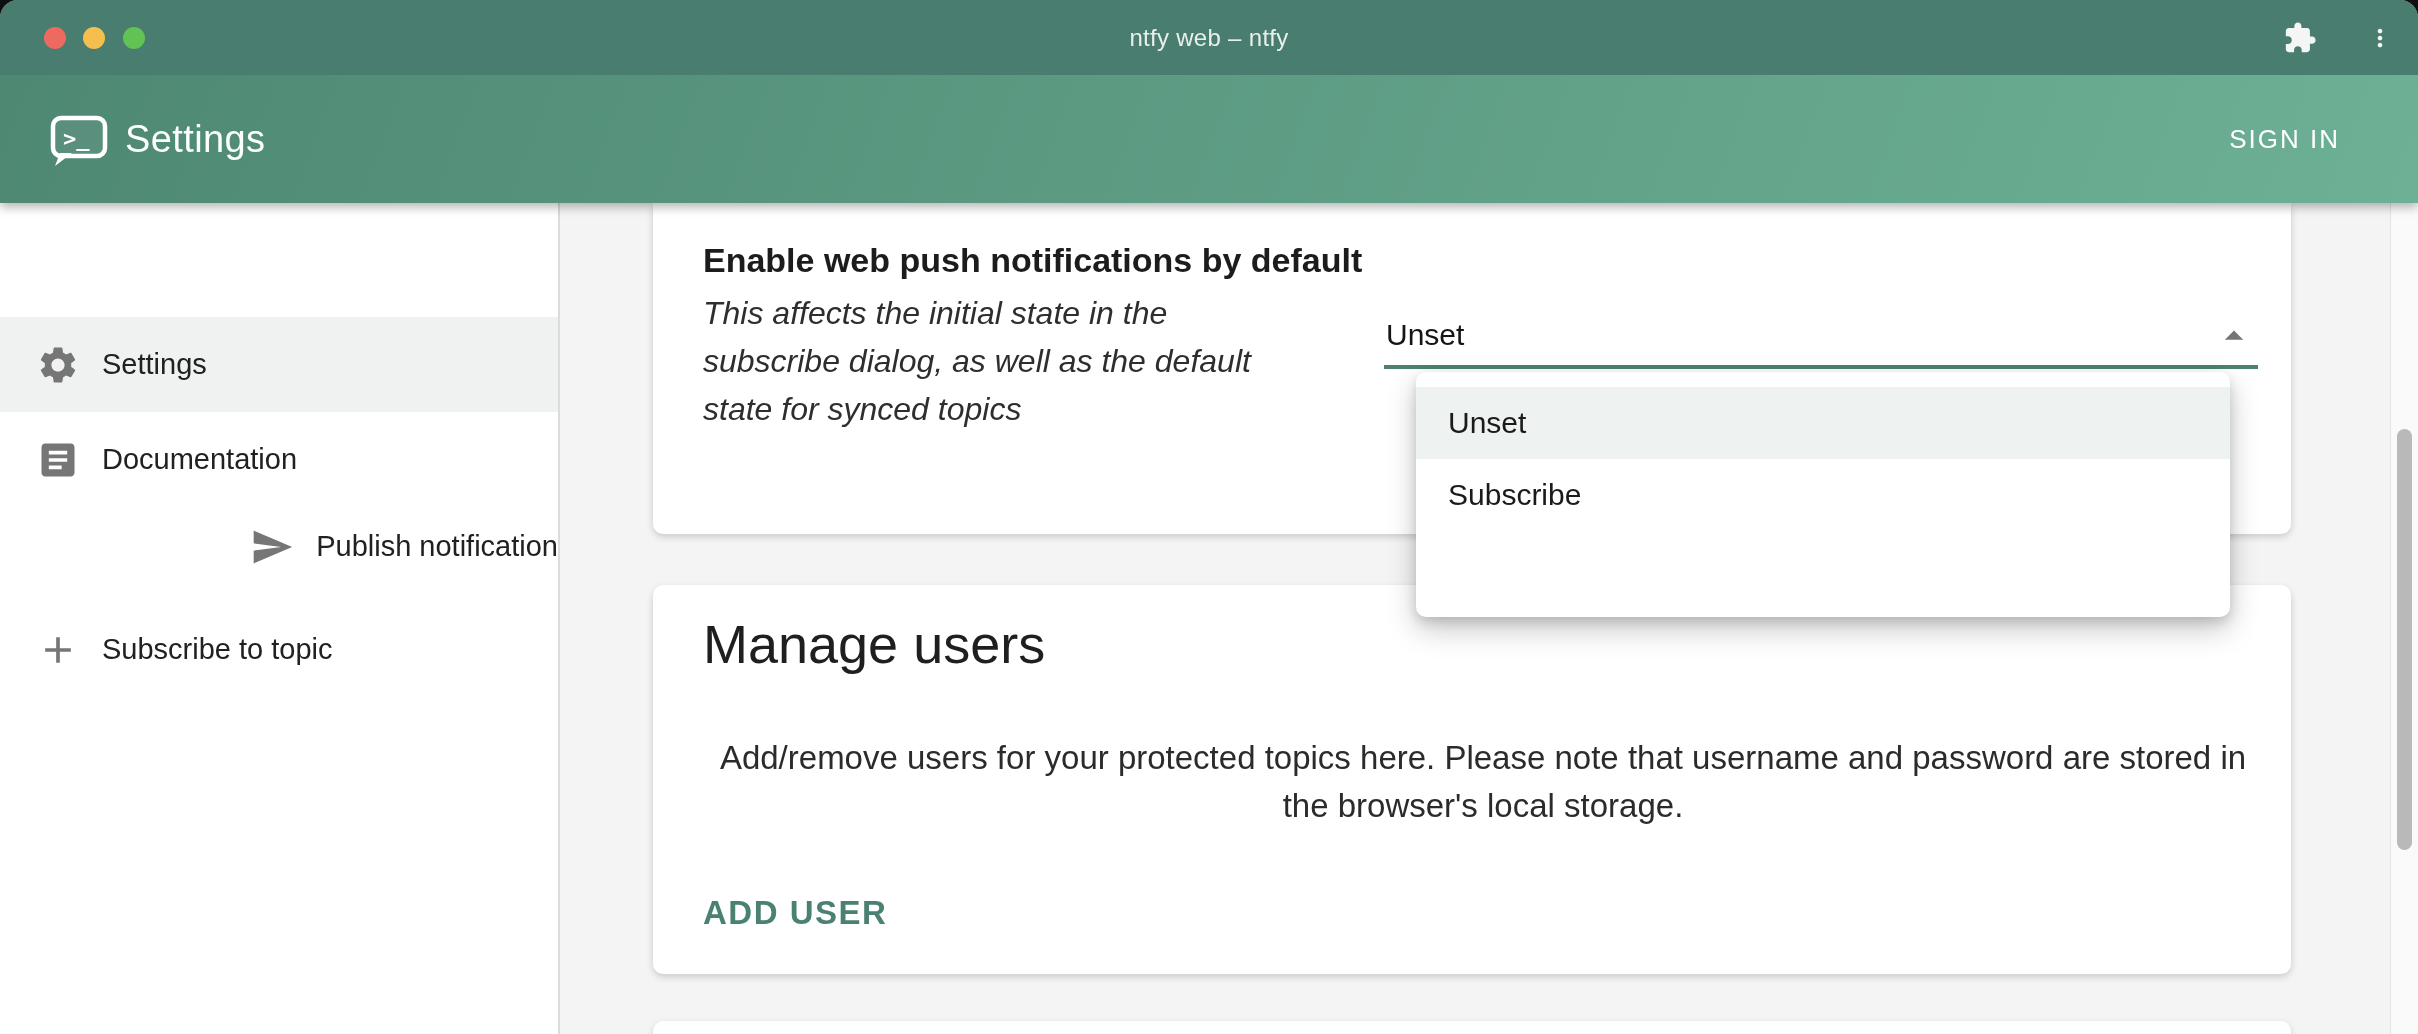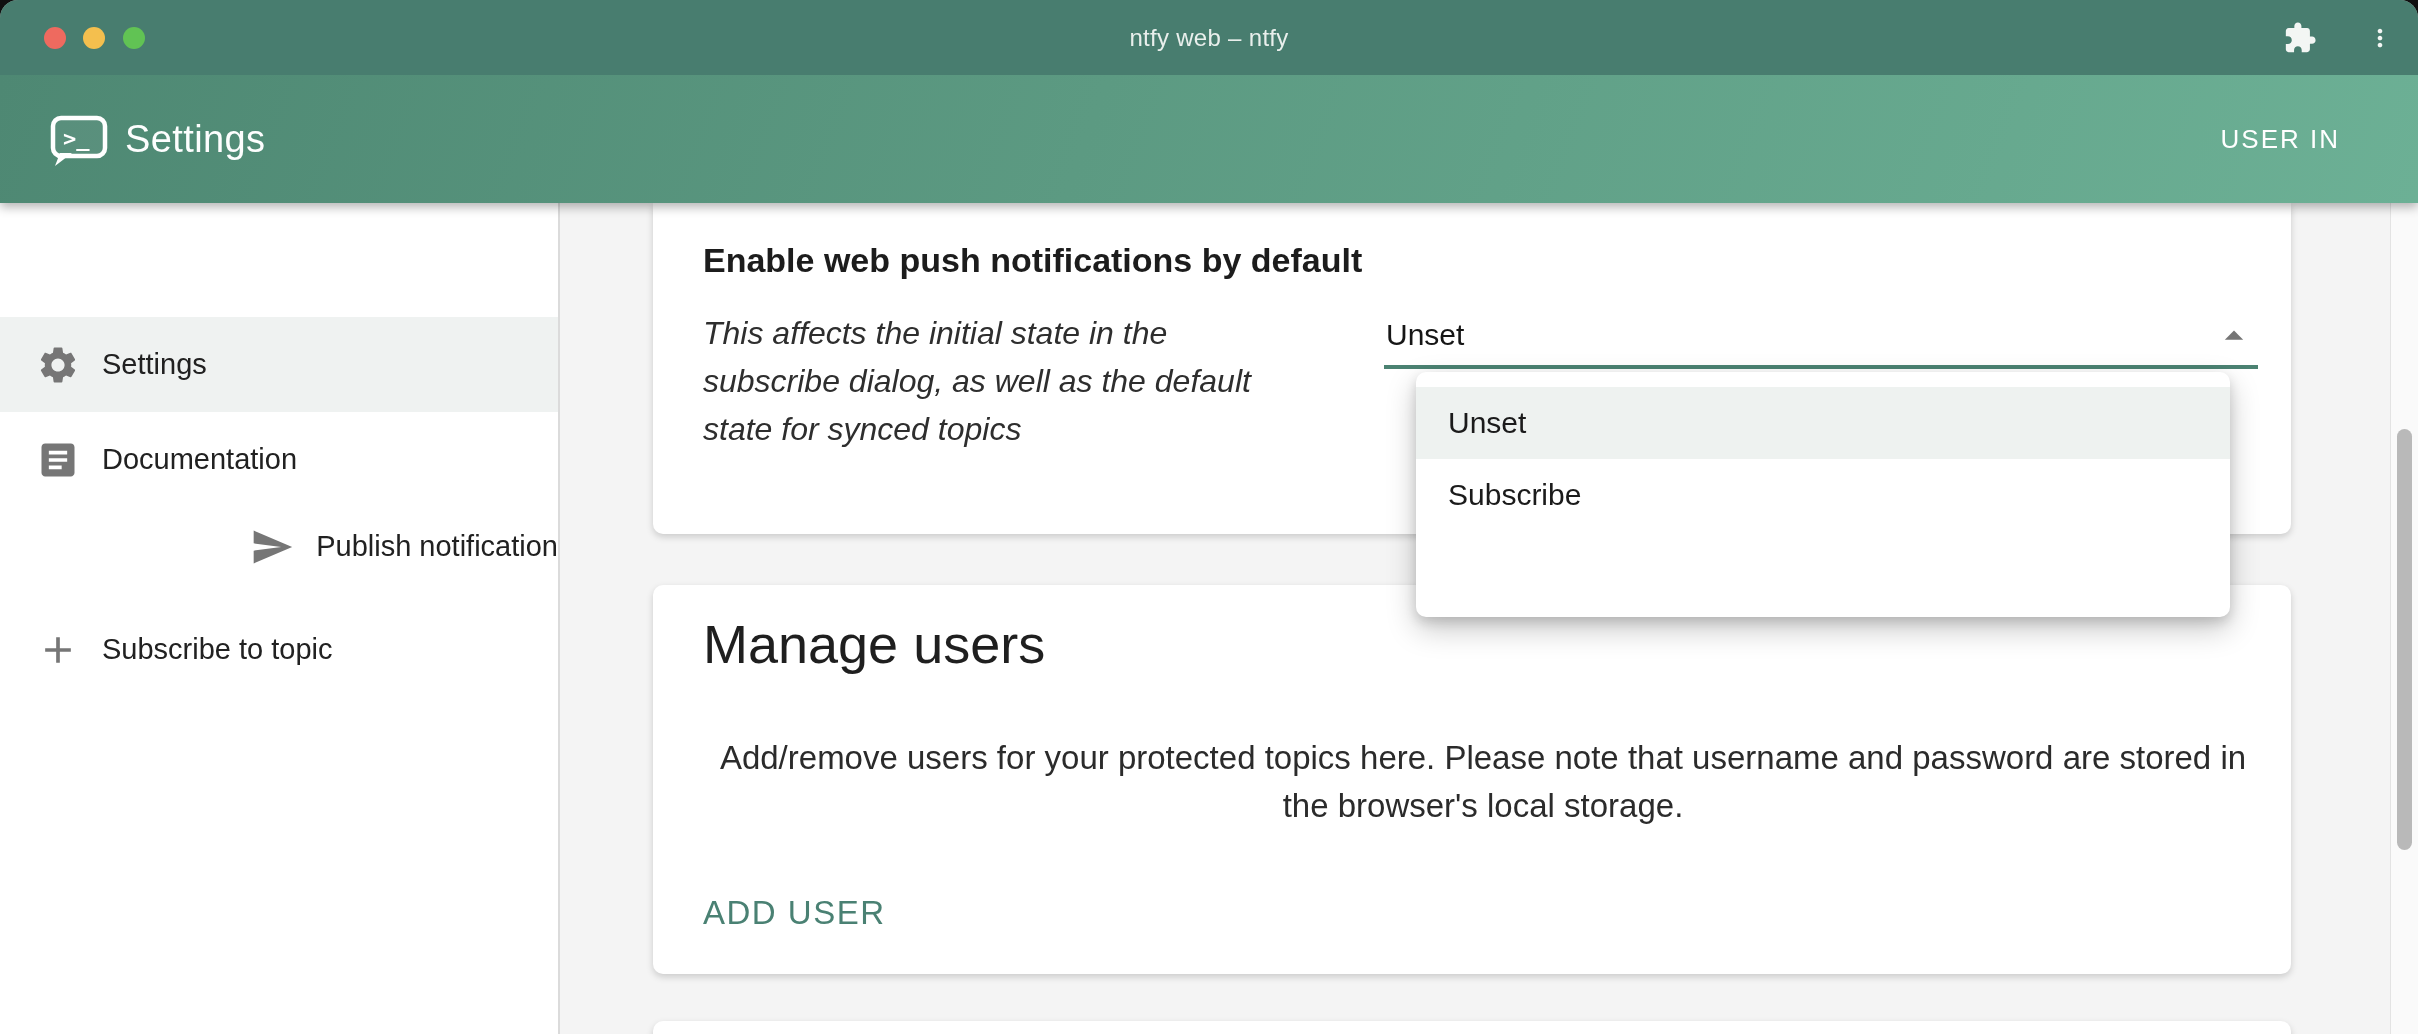--- a/index.html
+++ b/index.html
@@ -39,35 +39,35 @@
   
   .main-bg { left:560px; top:203px; right:0; bottom:0; background:#f4f4f4; }
   .card { position:absolute; left:653px; width:1638px; background:#ffffff;
           box-shadow:0 3px 7px rgba(0,0,0,0.17); }
   .card1 { top:203px; height:331px; border-radius:0 0 10px 10px; }
   .card2 { top:585px; height:389px; border-radius:10px;text-align:center; }
   .card3 { top:1021px; height:60px; border-radius:10px 10px 0 0; }
 
   .wp-title { left:50px; top:38px; font-size:34px; font-weight:700; color:#1c1c1c; }
   .wp-desc  { left:50px; top:86px; width:640px; font-size:32px; font-style:italic; line-height:48px;
-              color:#2e2e2e; white-space:pre-line;margin-top:20px; }
+              color:#2e2e2e; white-space:pre-line; }
   .wp-select { left:733px; top:115px; width:840px; font-size:30px; color:#161616; cursor:pointer; }
   .wp-underline { left:731px; top:162px; width:874px; height:4px; background:#4b8272; }
   .wp-arrow { left:1559px; top:111px; width:44px; height:44px; color:#757575; cursor:pointer; }
 
   
   .menu { left:1416px; top:372px; width:814px; height:245px; background:#ffffff; border-radius:10px;
           box-shadow:0 12px 30px rgba(0,0,0,0.22), 0 5px 12px rgba(0,0,0,0.14); z-index:35; padding:15px 0; }
   .menu-item { width:100%; height:72px; display:flex; align-items:center; padding-left:32px;
                font-size:30px; color:#1b1b1b; cursor:pointer; }
   .menu-item.selected { background:#eef2f0; }
 
   .mu-title { left:50px; top:28px; font-size:54px; font-weight:400; color:#1f1f1f; }
   .mu-desc  { left:50px; top:149px; width:1560px; font-size:33px; line-height:48px; color:#2b2b2b; white-space:pre-line; }
-  .mu-action { left:50px; top:309px; font-size:33px; font-weight:400; letter-spacing:1.5px; color:#4a8173; cursor:pointer; }
+  .mu-action { left:50px; top:309px; font-size:33px; font-weight:700; letter-spacing:1.5px; color:#4a8173; cursor:pointer; }
 
   
   .scroll-track { right:0; top:203px; width:28px; bottom:0; background:#fafafa; border-left:1px solid #e3e3e3; }
   .scroll-thumb { position:absolute; left:6px; top:226px; width:15px; height:421px; border-radius:8px; background:#b9b9b9; cursor:pointer; }
 
   svg { display:block; width:100%; height:100%; }
 </style>
 </head>
 <body>
 
@@ -92,21 +92,21 @@
 
   <div class="abs appbar">
     <div class="abs logo">
       <svg viewBox="0 0 58 52">
         <rect x="3" y="3" width="52" height="38" rx="8" fill="rgba(255,255,255,0.06)" stroke="#ffffff" stroke-width="4.5"></rect>
         <path d="M10 38 L5 51 L22 38 Z" fill="#ffffff"></path>
         <text x="13" y="31" font-family="DejaVu Sans Mono, monospace" font-size="22" font-weight="bold" fill="#ffffff">&gt;_</text>
       </svg>
     </div>
     <div class="abs app-title">Settings</div>
-    <div class="abs signin">USER IN</div>
+    <div class="abs signin">SIGN IN</div>
   </div>
 
   <div class="abs main-bg"></div>
 
   <nav class="abs sidebar">
     <div class="nav-item selected" style="top:114px;">
       <span class="nav-icon">
         <svg viewBox="0 0 24 24">
             <path fill="currentColor" d="M19.14 12.94c.04-.3.06-.61.06-.94 0-.32-.02-.64-.07-.94l2.03-1.58c.18-.14.23-.41.12-.61l-1.92-3.32c-.12-.22-.37-.29-.59-.22l-2.39.96c-.5-.38-1.03-.7-1.62-.94l-.36-2.54c-.04-.24-.24-.41-.48-.41h-3.84c-.24 0-.43.17-.47.41l-.36 2.54c-.59.24-1.13.57-1.62.94l-2.39-.96c-.22-.08-.47 0-.59.22L2.74 8.87c-.12.21-.08.47.12.61l2.03 1.58c-.05.3-.09.63-.09.94s.02.64.07.94l-2.03 1.58c-.18.14-.23.41-.12.61l1.92 3.32c.12.22.37.29.59.22l2.39-.96c.5.38 1.03.7 1.62.94l.36 2.54c.05.24.24.41.48.41h3.84c.24 0 .44-.17.47-.41l.36-2.54c.59-.24 1.13-.56 1.62-.94l2.39.96c.22.08.47 0 .59-.22l1.92-3.32c.12-.22.07-.47-.12-.61l-2.01-1.58zM12 15.6c-1.98 0-3.6-1.62-3.6-3.6s1.62-3.6 3.6-3.6 3.6 1.62 3.6 3.6-1.62 3.6-3.6 3.6z"></path>
           </svg>

